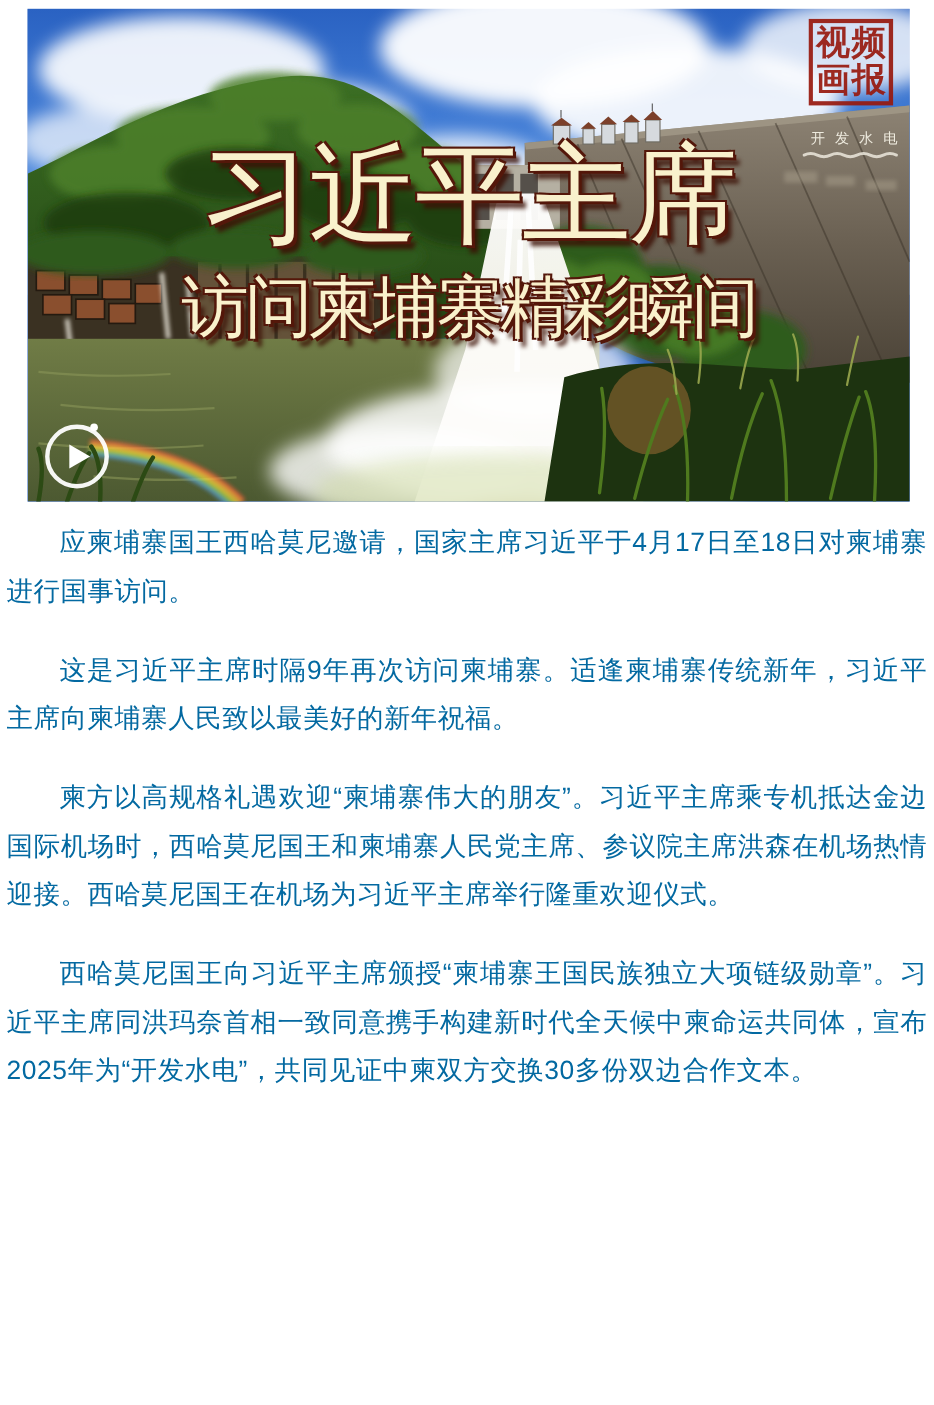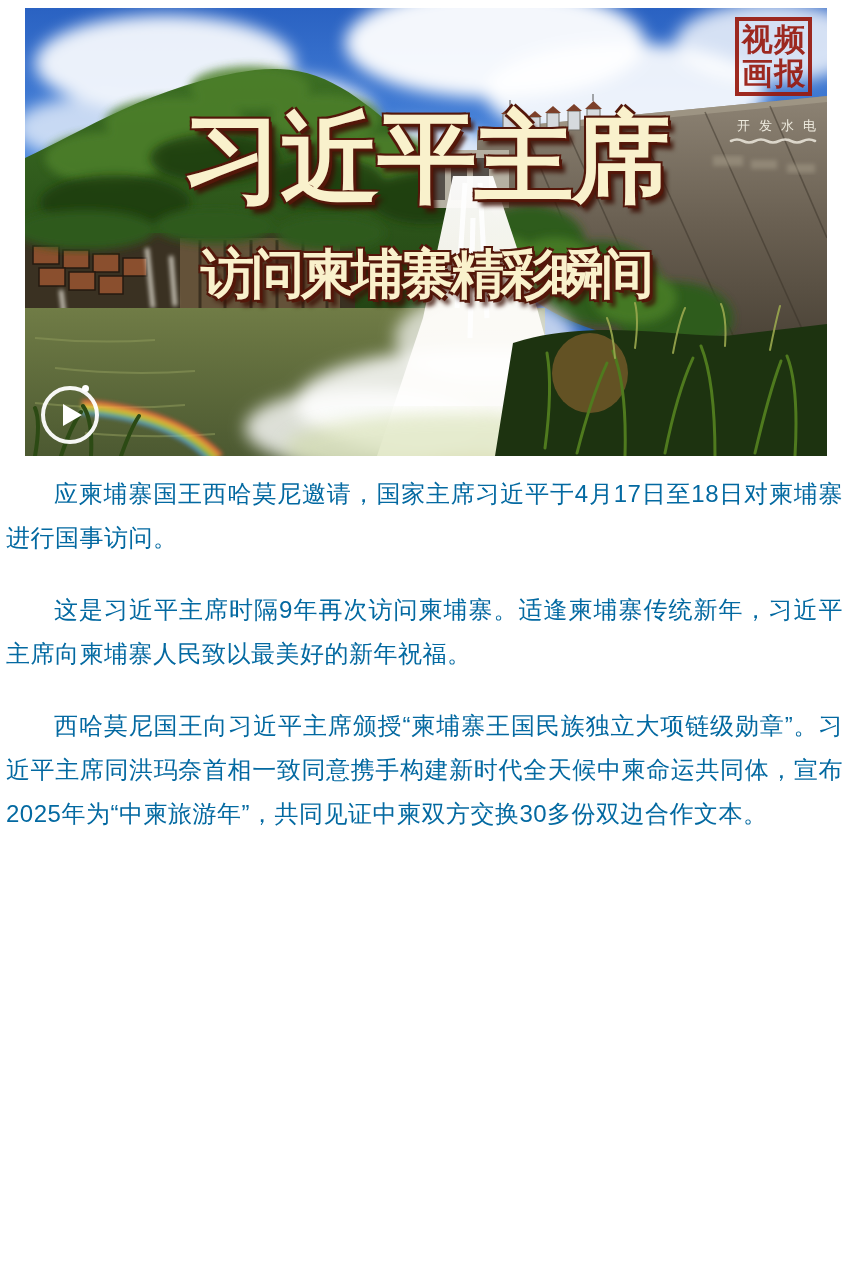--- a/index.html
+++ b/index.html
@@ -9,34 +9,34 @@
   .hero{
     position:relative;
     margin:8px 25px 0 25px;
     width:802px;height:448px;
     overflow:hidden;
     background:#2a62c2;
   }
   .hero svg{position:absolute;left:0;top:0;display:block;}
 
   .hero-title{
-    position:absolute;left:0;top:100px;width:100%;
+    position:absolute;left:0;top:120px;width:100%;
     text-align:center;
     font-family:"DejaVu Serif","Liberation Serif",serif;
-    font-weight:bold;
+    font-weight:normal;
     color:#f9f1cc;
     text-shadow:
       -2px -2px 0 #54170a, 2px -2px 0 #54170a,
       -2px 2px 0 #54170a, 3px 3px 0 #54170a,
       6px 7px 4px rgba(60,16,6,.85);
     line-height:1;
     pointer-events:none;
   }
   .hero-title .line1{font-size:99px;letter-spacing:-2px;}
-  .hero-title .line2{font-size:53px;letter-spacing:-3px;margin-top:40px;}
+  .hero-title .line2{font-size:61px;letter-spacing:-3px;margin-top:22px;}
 
   .seal{
     position:absolute;top:9px;left:710px;
     width:65px;height:67px;
     border:4px solid #97180e;
     display:grid;grid-template-columns:1fr 1fr;
     align-items:center;justify-items:center;
     padding:2px;
     color:#97180e;
     font-family:"DejaVu Serif","Liberation Serif",serif;
@@ -318,14 +318,15 @@
 
   <div class="play-btn">
     <span class="tri"></span>
     <span class="notch"></span>
   </div>
 </div>
 
 <div class="article">
   <p>应柬埔寨国王西哈莫尼邀请，国家主席习近平于4月17日至18日对柬埔寨进行国事访问。</p>
   <p>这是习近平主席时隔9年再次访问柬埔寨。适逢柬埔寨传统新年，习近平主席向柬埔寨人民致以最美好的新年祝福。</p>
-  <p>西哈莫尼国王向习近平主席颁授“柬埔寨王国民族独立大项链级勋章”。习近平主席同洪玛奈首相一致同意携手构建新时代全天候中柬命运共同体，宣布2025年为“中柬旅游年”，共同见证中柬双方交换30多份双边合作文本。</p>
+  <p>柬方以高规格礼遇欢迎“柬埔寨伟大的朋友”。习近平主席乘专机抵达金边国际机场时，西哈莫尼国王和柬埔寨人民党主席、参议院主席洪森在机场热情迎接。西哈莫尼国王在机场为习近平主席举行隆重欢迎仪式。</p>
+  <p>西哈莫尼国王向习近平主席颁授“柬埔寨王国民族独立大项链级勋章”。习近平主席同洪玛奈首相一致同意携手构建新时代全天候中柬命运共同体，宣布2025年为“开发水电”，共同见证中柬双方交换30多份双边合作文本。</p>
 </div>
 
 </body></html>

